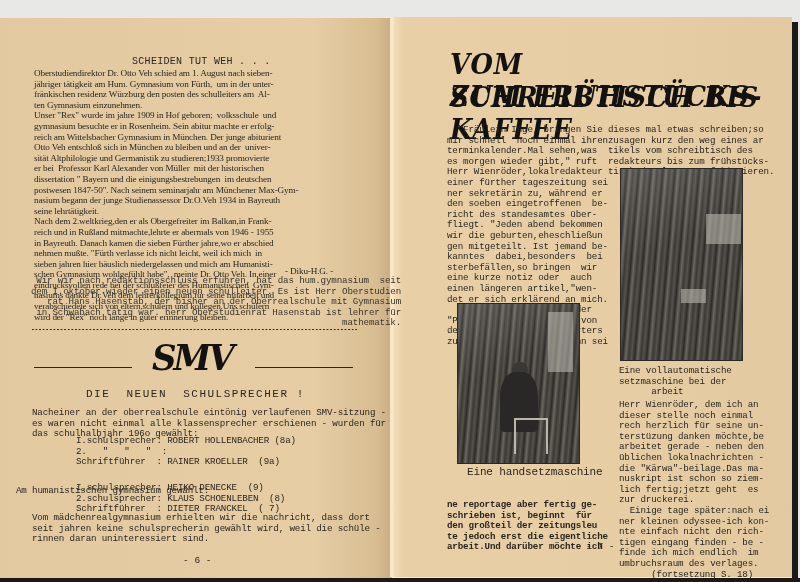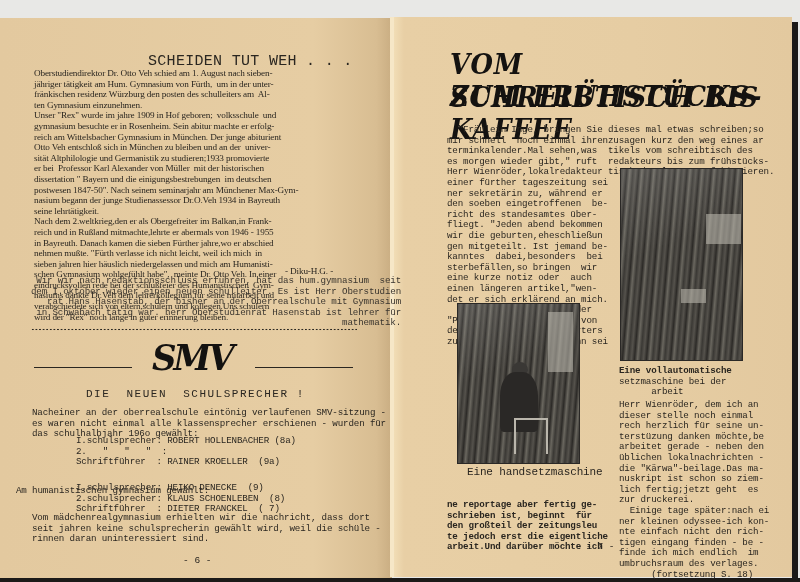--- a/index.html
+++ b/index.html
@@ -4,21 +4,21 @@
 <style>
   html, body { margin:0; padding:0; }
   body { width:800px; height:582px; background:#e8e8e6; position:relative; overflow:hidden; font-family:"Liberation Mono", "DejaVu Sans Mono", monospace; color:#2a2620; }
   .page { position:absolute; top:18px; height:560px; background:#e6cda3; box-sizing:border-box; }
   .page-left { left:0; width:392px; background:linear-gradient(to right,#e3c99f 0%,#e6cda3 80%,#d8bd92 96%,#c9ad82 100%); }
   .page-right { left:392px; width:400px; top:17px; background:linear-gradient(to right,#f3e0b9 0%,#e8cfa5 3%,#e6cda3 60%,#e3c99f 100%); }
   .spine { position:absolute; left:390px; top:17px; width:4px; height:560px; background:#f6e7c7; }
   .right-edge { position:absolute; left:792px; top:22px; width:6px; height:556px; background:#1c1a18; }
   .bottom-edge { position:absolute; left:0; top:578px; width:800px; height:4px; background:#1c1a18; }
   .tw { font-size:9.2px; line-height:10.6px; white-space:pre; letter-spacing:-0.15px; }
-  .heading { position:absolute; left:148px; top:57px; font-size:15px; letter-spacing:0.3px; }
+  .heading { position:absolute; left:132px; top:57px; font-size:10px; letter-spacing:0.3px; }
   #left-article { position:absolute; left:34px; top:68px;font-family:Liberation Serif, serif; }
   .signature { position:absolute; left:285px; top:266px;font-family:Liberation Serif, serif; }
   #left-notice { position:absolute; left:31px; top:276px; color:#3a352e;text-align:right; }
   .dotline { position:absolute; left:31px; top:328px; width:326px; height:3px; background-image:radial-gradient(circle,#2a2620 0.9px,transparent 1.1px); background-size:3.6px 3px; }
   .smv-logo { position:absolute; left:152px; top:337px; font-family:"DejaVu Serif", serif; font-size:34px; font-style:italic; font-weight:bold; letter-spacing:-3px; color:#141210; transform:scaleY(1.05); }
   .rule { position:absolute; top:367px; height:1px; background:#2a2620; }
   .rule-l { left:34px; width:98px; }
   .rule-r { left:255px; width:98px; }
   .smv-title { position:absolute; left:86px; top:389px; font-size:11px; letter-spacing:1.5px; }
   #smv-intro { position:absolute; left:32px; top:408px;font-family:Liberation Mono, monospace; }
@@ -35,21 +35,21 @@
   #r-col1 { position:absolute; left:447px; top:125px; }
   #r-col2 { position:absolute; left:608px; top:125px; }
   .photo { position:absolute; background:
       linear-gradient(160deg, rgba(255,255,255,0.12) 0%, transparent 40%),
       repeating-linear-gradient(95deg, #3a3834 0px, #55524c 3px, #2c2a27 6px, #6a675f 9px, #3c3a36 12px),
       #4a4743; border:1px solid #2a2826; }
   .photo-hand { left:457px; top:303px; width:121px; height:159px; }
   .photo-auto { left:620px; top:168px; width:121px; height:191px; }
   .cap-hand { position:absolute; left:467px; top:467px; font-size:11px; }
   .cap-auto { position:absolute; left:619px; top:366px; }
-  .cap-auto .b { font-weight:bold; }
+  .cap-auto .b { font-weight:normal; }
   #r-col1b { position:absolute; left:447px; top:500px;font-weight:bold; }
   #r-col2b { position:absolute; left:619px; top:400px; }
   .person { position:absolute; left:500px; top:372px; width:38px; height:60px; background:#2a2826; border-radius:40% 40% 10% 10%; }
   .head { position:absolute; left:512px; top:362px; width:16px; height:16px; background:#3a3835; border-radius:50%; }
   .chair { position:absolute; left:514px; top:418px; width:30px; height:34px; border:2px solid #bab6ac; border-bottom:none; }
   .light-area { position:absolute; background:#b8b4aa; opacity:0.6; }
 </style>
 </head>
 <body>
 

